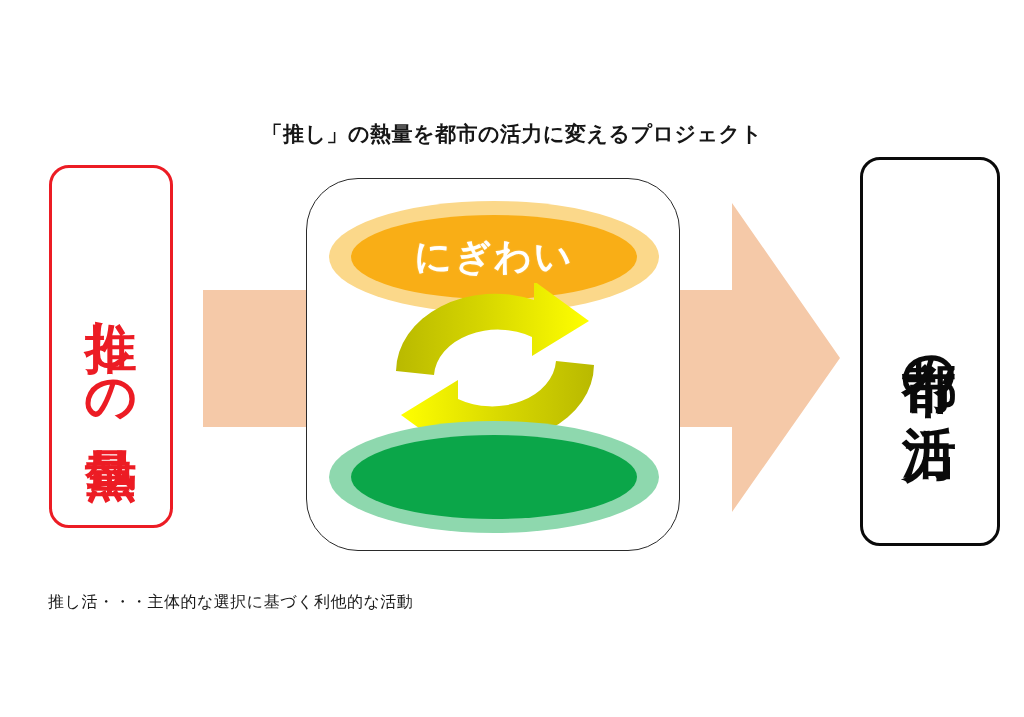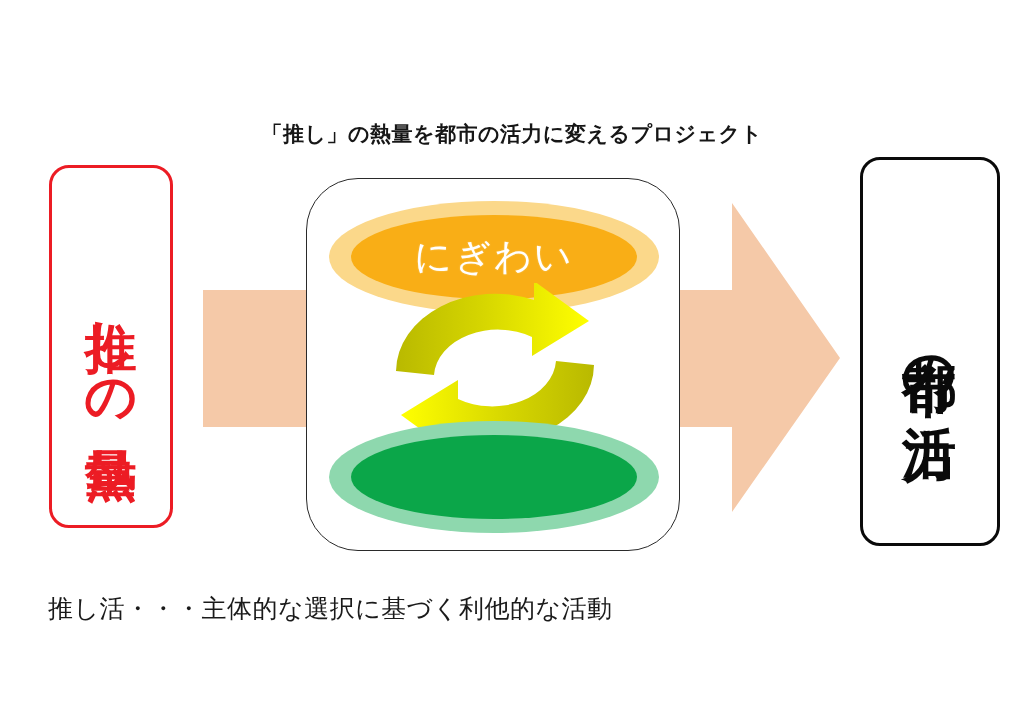--- a/index.html
+++ b/index.html
@@ -122,21 +122,21 @@
     border-radius: 50%;
   }
   .ellipse-core {
     position: absolute;
     border-radius: 50%;
   }
   .ellipse-label {
     position: relative;
     z-index: 3;
     color: #ffffff;
-    font-weight: 400;
+    font-weight: 700;
     white-space: nowrap;
   }
 
   
   #ellipse-nigiwai {
     left: 22px;
     top: 22px;
     width: 330px;
     height: 112px;
   }
@@ -181,21 +181,21 @@
     top: 104px;
     width: 236px;
     height: 170px;
   }
 
   
   #caption {
     position: absolute;
     left: 48px;
     top: 592px;
-    font-size: 25px;
+    font-size: 16px;
     font-weight: 400;
     color: #1a1a1a;
     letter-spacing: 0.5px;
     white-space: nowrap;
   }
 </style>
 </head>
 <body>
 
 <div id="slide">

